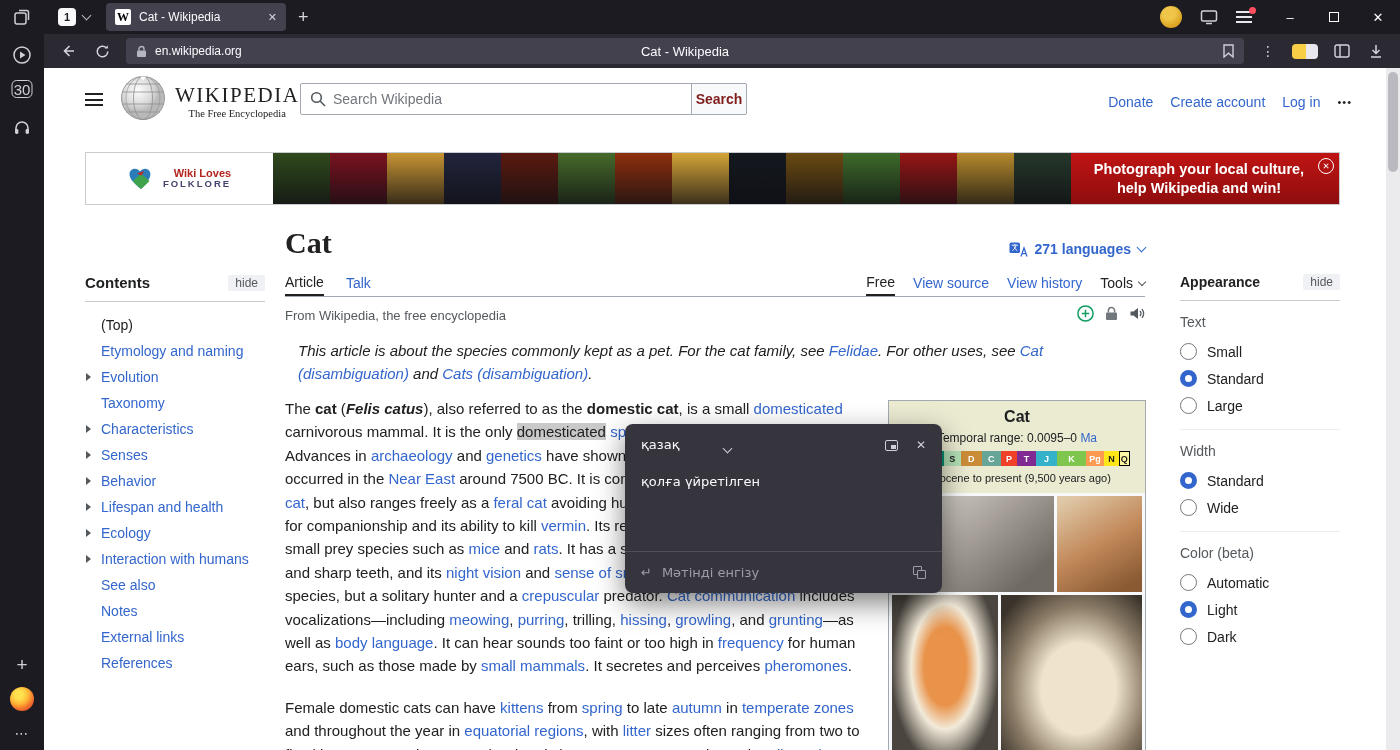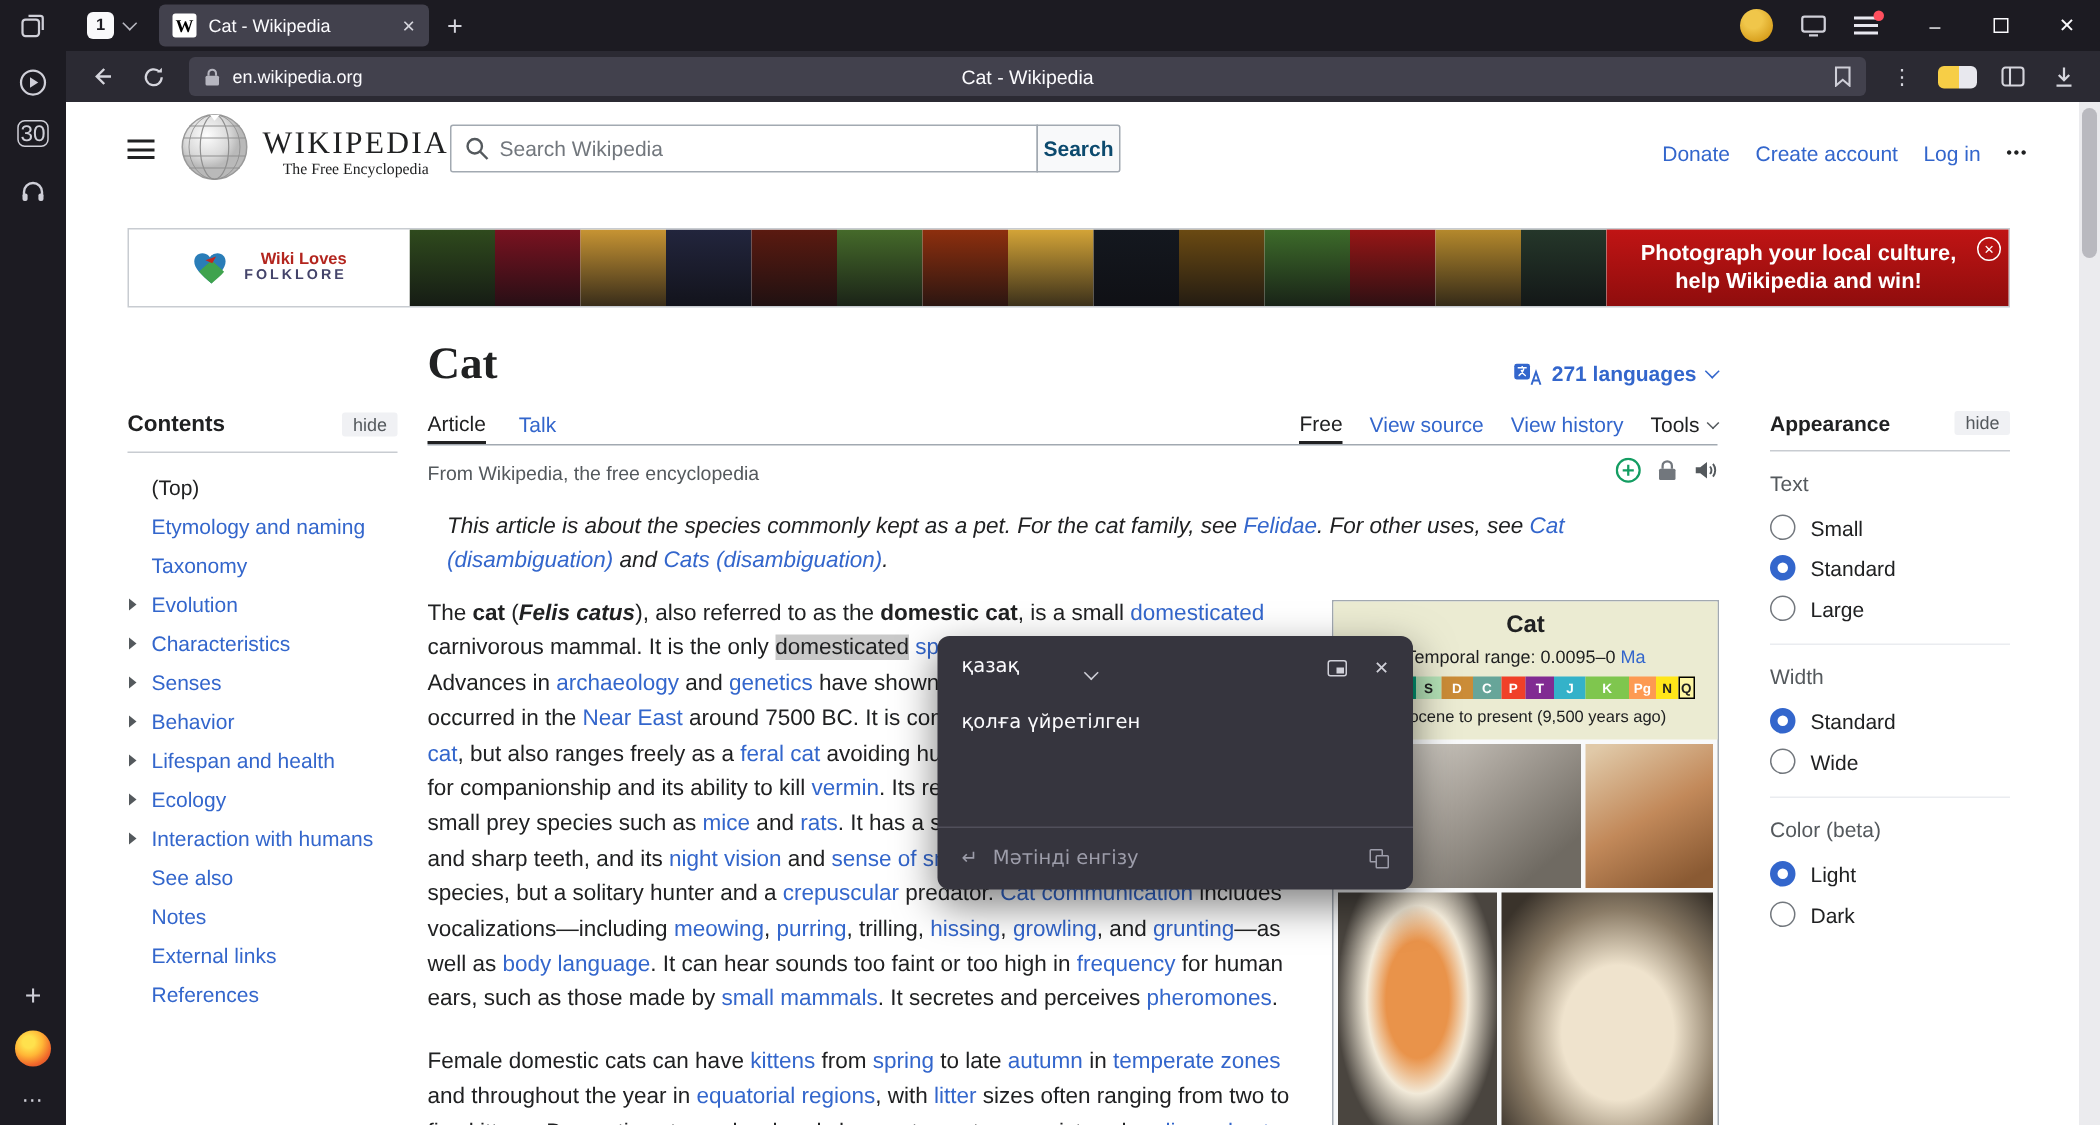--- a/index.html
+++ b/index.html
@@ -67,21 +67,21 @@
   .wordmark { position:absolute; left:131px; top:15px; text-align:center;
               font-family:"Liberation Serif","DejaVu Serif",serif; }
   .wm1 { font-size:21px; letter-spacing:1.5px; }
   .wm2 { font-size:10.5px; margin-top:0; }
   .search-wrap { position:absolute; left:256px; top:15px; width:447px; height:32px; display:flex; }
   .search-icon { position:absolute; left:10px; top:8px; }
   .search-input { flex:1; border:1px solid #a2a9b1; border-radius:2px 0 0 2px; padding:0 8px 0 32px;
                   font-size:14px; font-family:inherit; color:#202122; outline:none; }
   .search-input::placeholder { color:#72777d; }
   .search-btn { width:56px; border:1px solid #a2a9b1; margin-left:-1px; background:#f8f9fa;
-                font-size:14px; font-weight:600; font-family:inherit; color:#0c4a6e; border-radius:0 2px 2px 0; }
+                font-size:14px; font-weight:600; font-family:inherit; color:#7f1d1d; border-radius:0 2px 2px 0; }
   .header-right { position:absolute; right:48px; top:26px; display:flex; gap:17px; align-items:center; font-size:14px; }
   .hlink { color:#3366cc; text-decoration:none; }
   .hdr-more { color:#202122; font-size:11px; letter-spacing:1px; }
 
   
   .banner { position:absolute; left:41px; top:84px; width:1255px; height:53px; display:flex;
             border:1px solid #c8ccd1; background:#fff; }
   .banner-brand { width:187px; display:flex; align-items:center; justify-content:center; gap:9px; }
   .brand-text { display:flex; flex-direction:column; line-height:1.15;text-align:right; }
   .bt1 { font-size:11px; color:#b3251e; font-weight:600; }
@@ -385,22 +385,22 @@
       </div>
 
       <div class="toc">
         <div class="toc-head">
           <span class="toc-title">Contents</span>
           <span class="chip">hide</span>
         </div>
         <div class="toc-list">
             <div class="toc-item"><span class="toc-link current">(Top)</span></div>
             <div class="toc-item"><span class="toc-link">Etymology and naming</span></div>
+            <div class="toc-item"><span class="toc-chev"></span><span class="toc-link">Evolution</span></div>
             <div class="toc-item"><span class="toc-link">Taxonomy</span></div>
-            <div class="toc-item"><span class="toc-chev"></span><span class="toc-link">Evolution</span></div>
             <div class="toc-item"><span class="toc-chev"></span><span class="toc-link">Characteristics</span></div>
             <div class="toc-item"><span class="toc-chev"></span><span class="toc-link">Senses</span></div>
             <div class="toc-item"><span class="toc-chev"></span><span class="toc-link">Behavior</span></div>
             <div class="toc-item"><span class="toc-chev"></span><span class="toc-link">Lifespan and health</span></div>
             <div class="toc-item"><span class="toc-chev"></span><span class="toc-link">Ecology</span></div>
             <div class="toc-item"><span class="toc-chev"></span><span class="toc-link">Interaction with humans</span></div>
             <div class="toc-item"><span class="toc-link">See also</span></div>
             <div class="toc-item"><span class="toc-link">Notes</span></div>
             <div class="toc-item"><span class="toc-link">External links</span></div>
             <div class="toc-item"><span class="toc-link">References</span></div>
@@ -532,20 +532,24 @@
                 <span class="opt-label">Standard</span>
               </div>
               <div class="app-opt">
                 <span class="radio"></span>
                 <span class="opt-label">Wide</span>
               </div>
             </div>
             <div class="app-section">
               <div class="app-label">Color (beta)</div>
               <div class="app-opt">
+                <span class="radio"></span>
+                <span class="opt-label">Automatic</span>
+              </div>
+              <div class="app-opt">
                 <span class="radio sel"></span>
                 <span class="opt-label">Light</span>
               </div>
               <div class="app-opt">
                 <span class="radio"></span>
                 <span class="opt-label">Dark</span>
               </div>
             </div>
           </div>
       </div>

